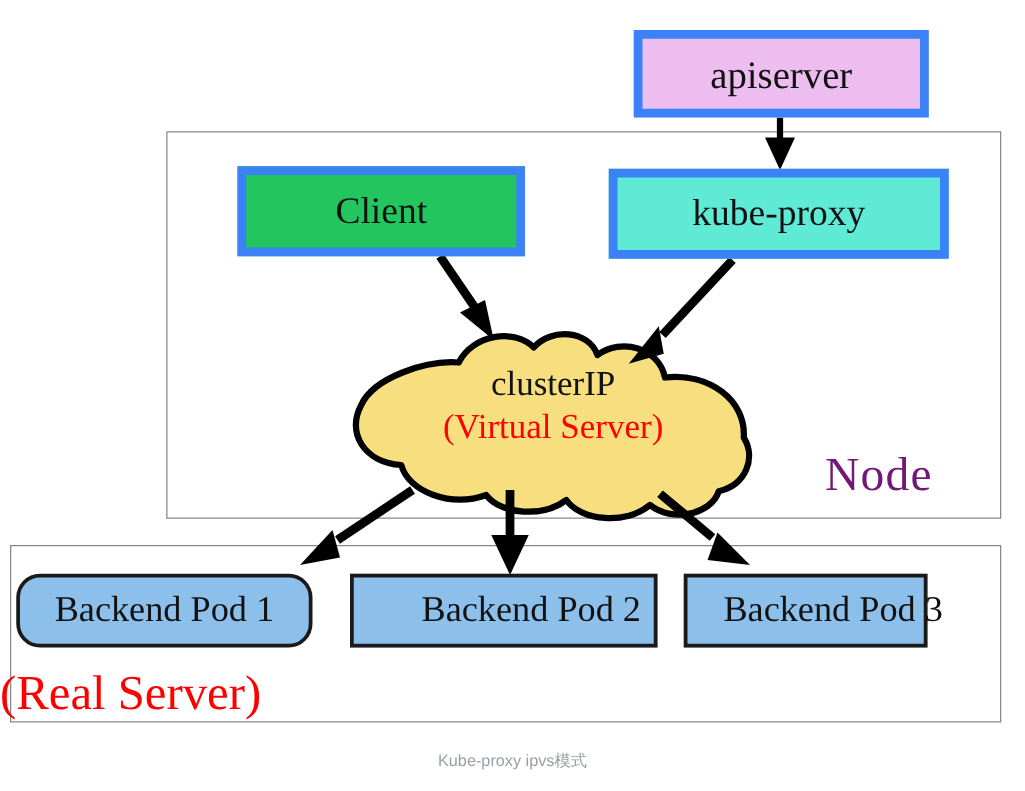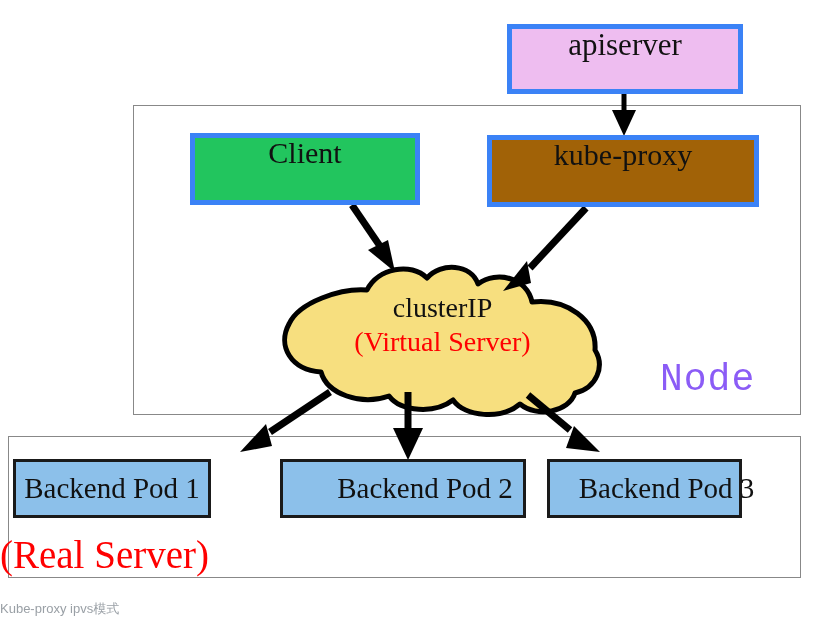--- a/index.html
+++ b/index.html
@@ -13,23 +13,23 @@
   #canvas {
     position: relative;
     width: 820px;
     height: 633px;
     background: #ffffff;
     overflow: hidden;
   }
   .box {
     position: absolute;
     box-sizing: border-box;
-    border: 5px solid #3b82f6;
+    border: 7px solid #3b82f6;
     display: flex;
-    align-items: flex-start;
+    align-items: center;
     justify-content: center;
     font-family: "Liberation Serif", serif;
     color: #111111;
     line-height: 1;
     white-space: nowrap;
   }
   #apiserver-box {
     left: 507px;
     top: 24px;
     width: 236px;
@@ -45,38 +45,38 @@
     height: 310px;
     box-sizing: border-box;
     border: 1px solid #888888;
     background: transparent;
   }
   #node-label {
     position: absolute;
     left: 660px;
     top: 358px;
     font-size: 38px;
-    color: #8b5cf6;
-    font-family: Liberation Mono, monospace;
+    color: #701a75;
+    font-family: Liberation Serif, serif;
     letter-spacing: 1px;
   }
   #client-box {
     left: 190px;
     top: 133px;
     width: 230px;
     height: 72px;
     background: #22c55e;
     font-size: 30px;
   }
   #kubeproxy-box {
     left: 487px;
     top: 135px;
     width: 272px;
     height: 72px;
-    background: #a16207;
+    background: #5eead4;
     font-size: 30px;
   }
   #cloud-wrap {
     position: absolute;
     left: 275px;
     top: 262px;
     width: 335px;
     height: 158px;
   }
   #cloud-text {
@@ -119,38 +119,39 @@
     display: flex;
     align-items: center;
     justify-content: center;
     font-size: 29px;
     color: #111111;
     font-family: "Liberation Serif", serif;
     white-space: nowrap;
     top: 459px;
     height: 59px;
   }
-  #pod-1 { left: 13px;  width: 198px; }
+  #pod-1 { left: 13px;  width: 237px; border-radius: 19px; }
   #pod-2 { left: 280px; width: 246px; padding-left: 44px; }
   #pod-3 { left: 547px; width: 195px; padding-left: 44px; }
   #real-server-label {
     position: absolute;
     left: 0px;
     top: 532px;
     width: 810px;
     text-align: left;
     font-size: 39px;
     color: #ff0000;
     font-family: Liberation Serif, serif;
   }
   #caption {
     position: absolute;
     left: 0px;
     top: 600px;
     width: 820px;
+    text-align: center;
     font-size: 13px;
     color: #9aa0a6;
     font-family: "Liberation Sans", sans-serif;
   }
   #arrow-layer {
     position: absolute;
     left: 0;
     top: 0;
     width: 820px;
     height: 633px;

